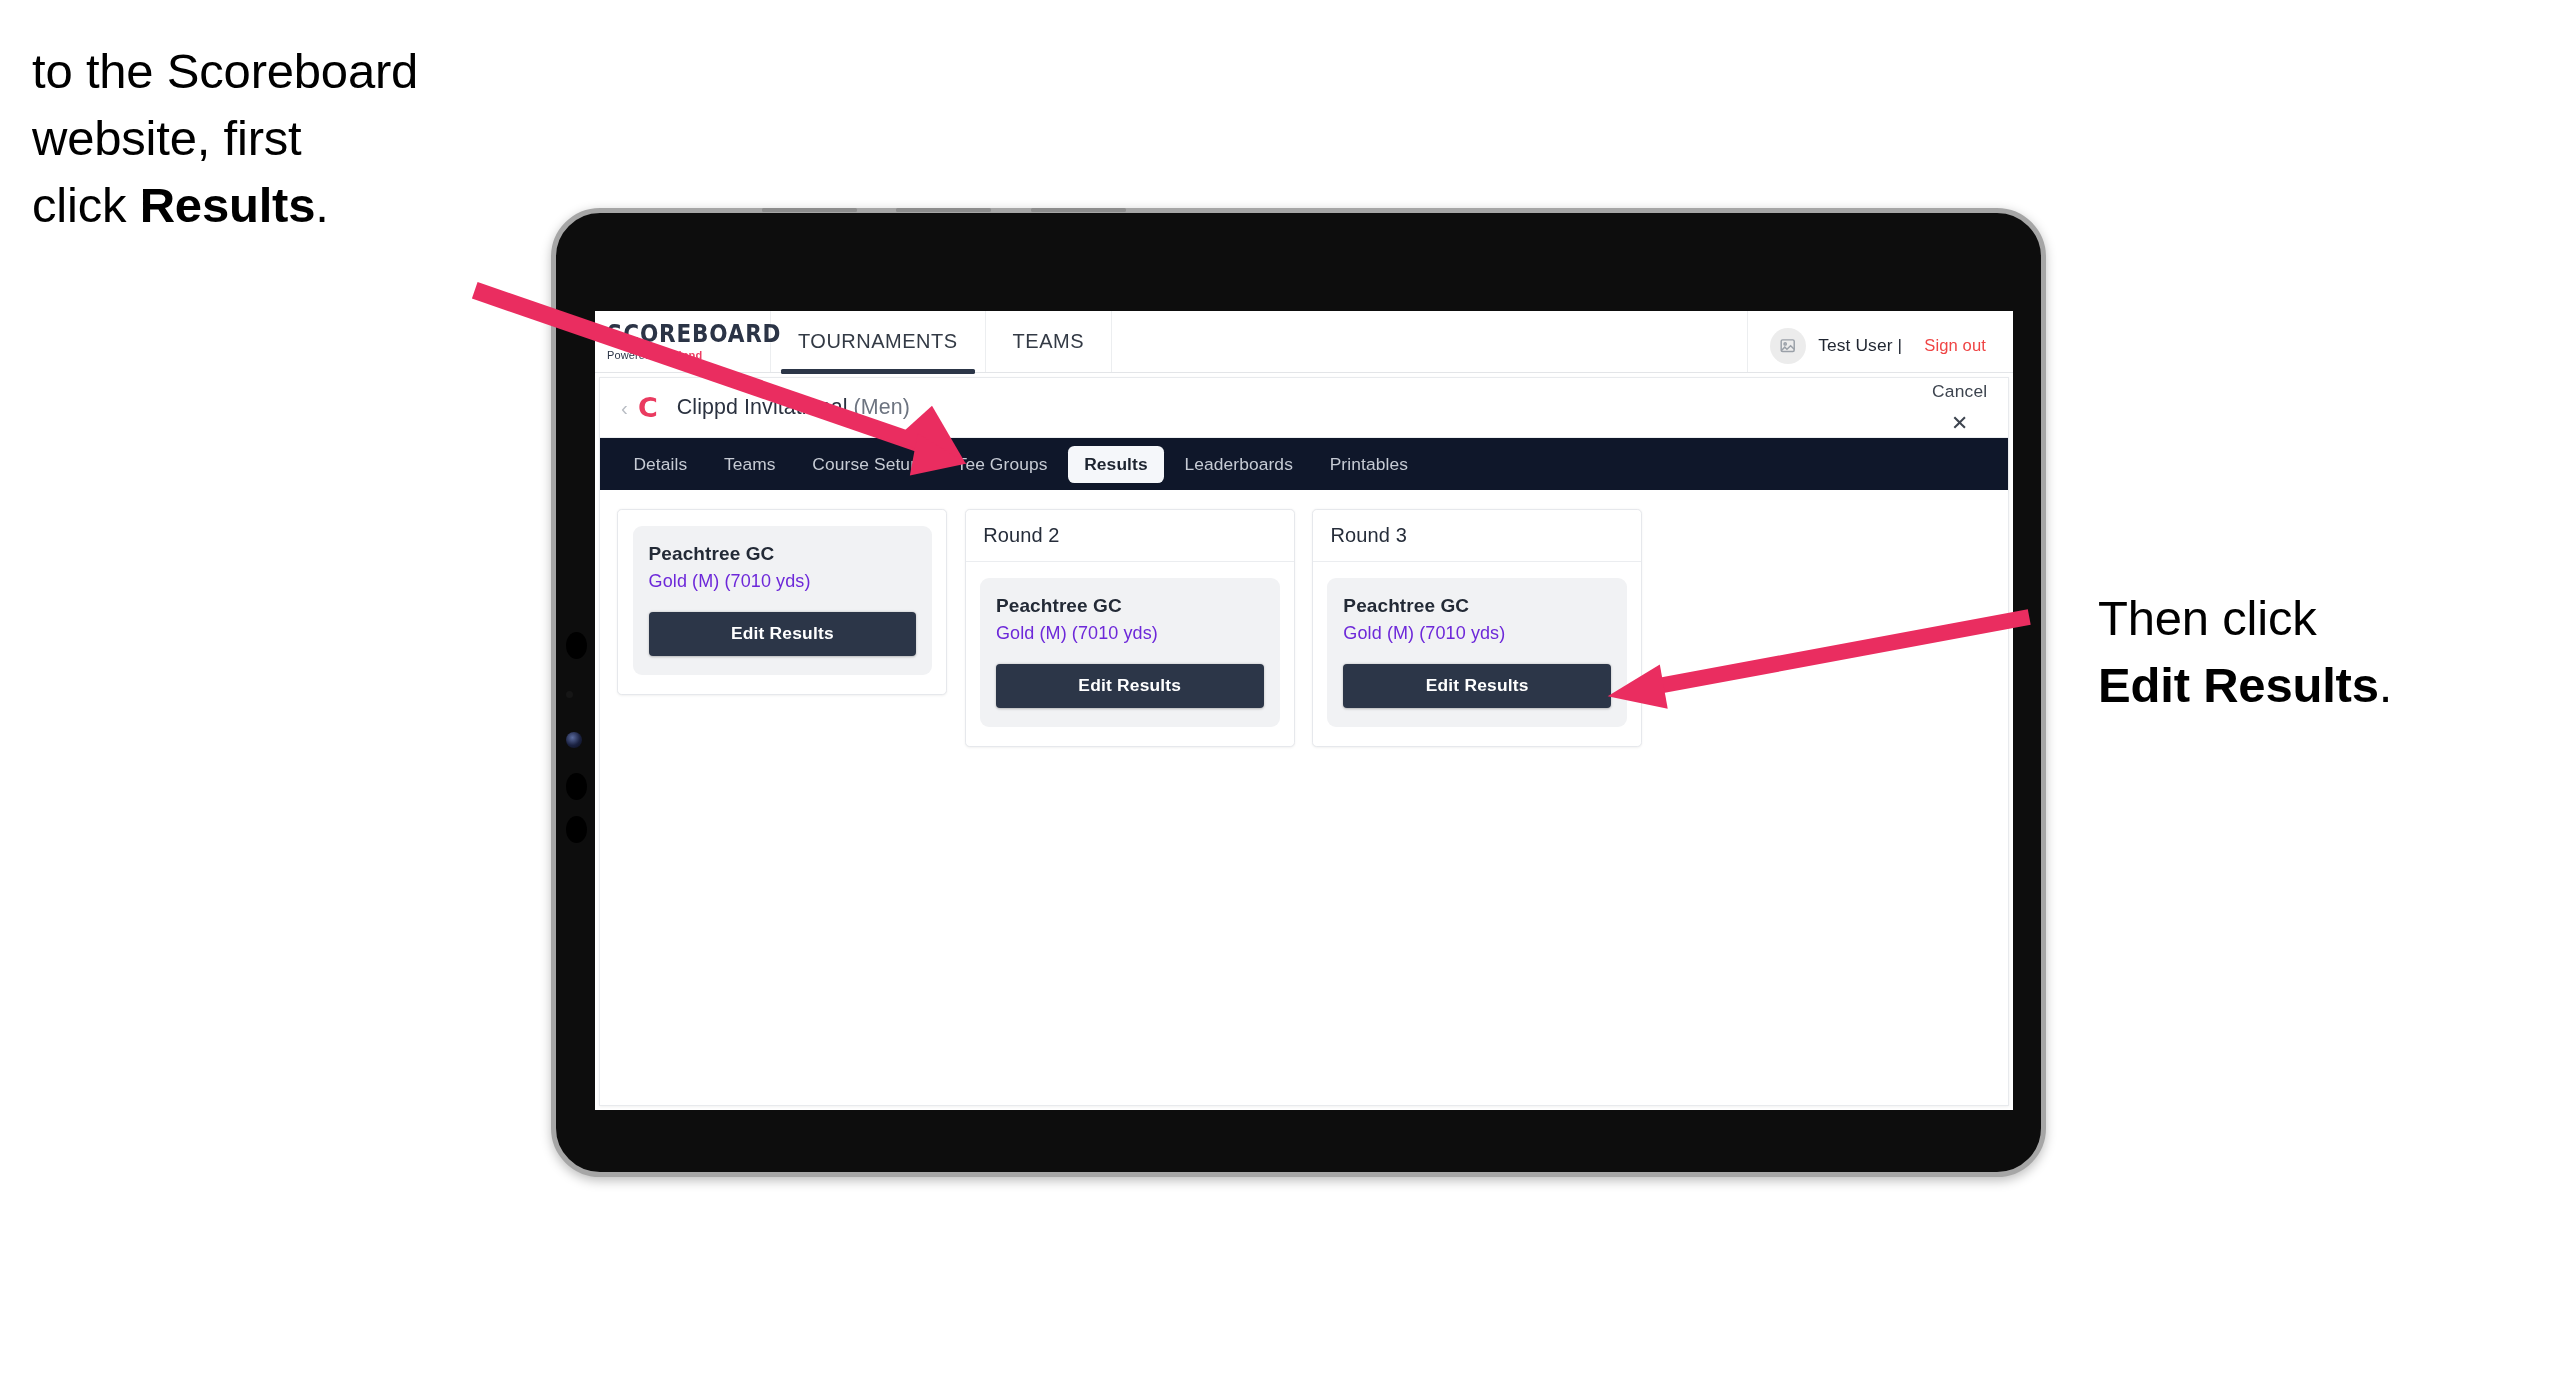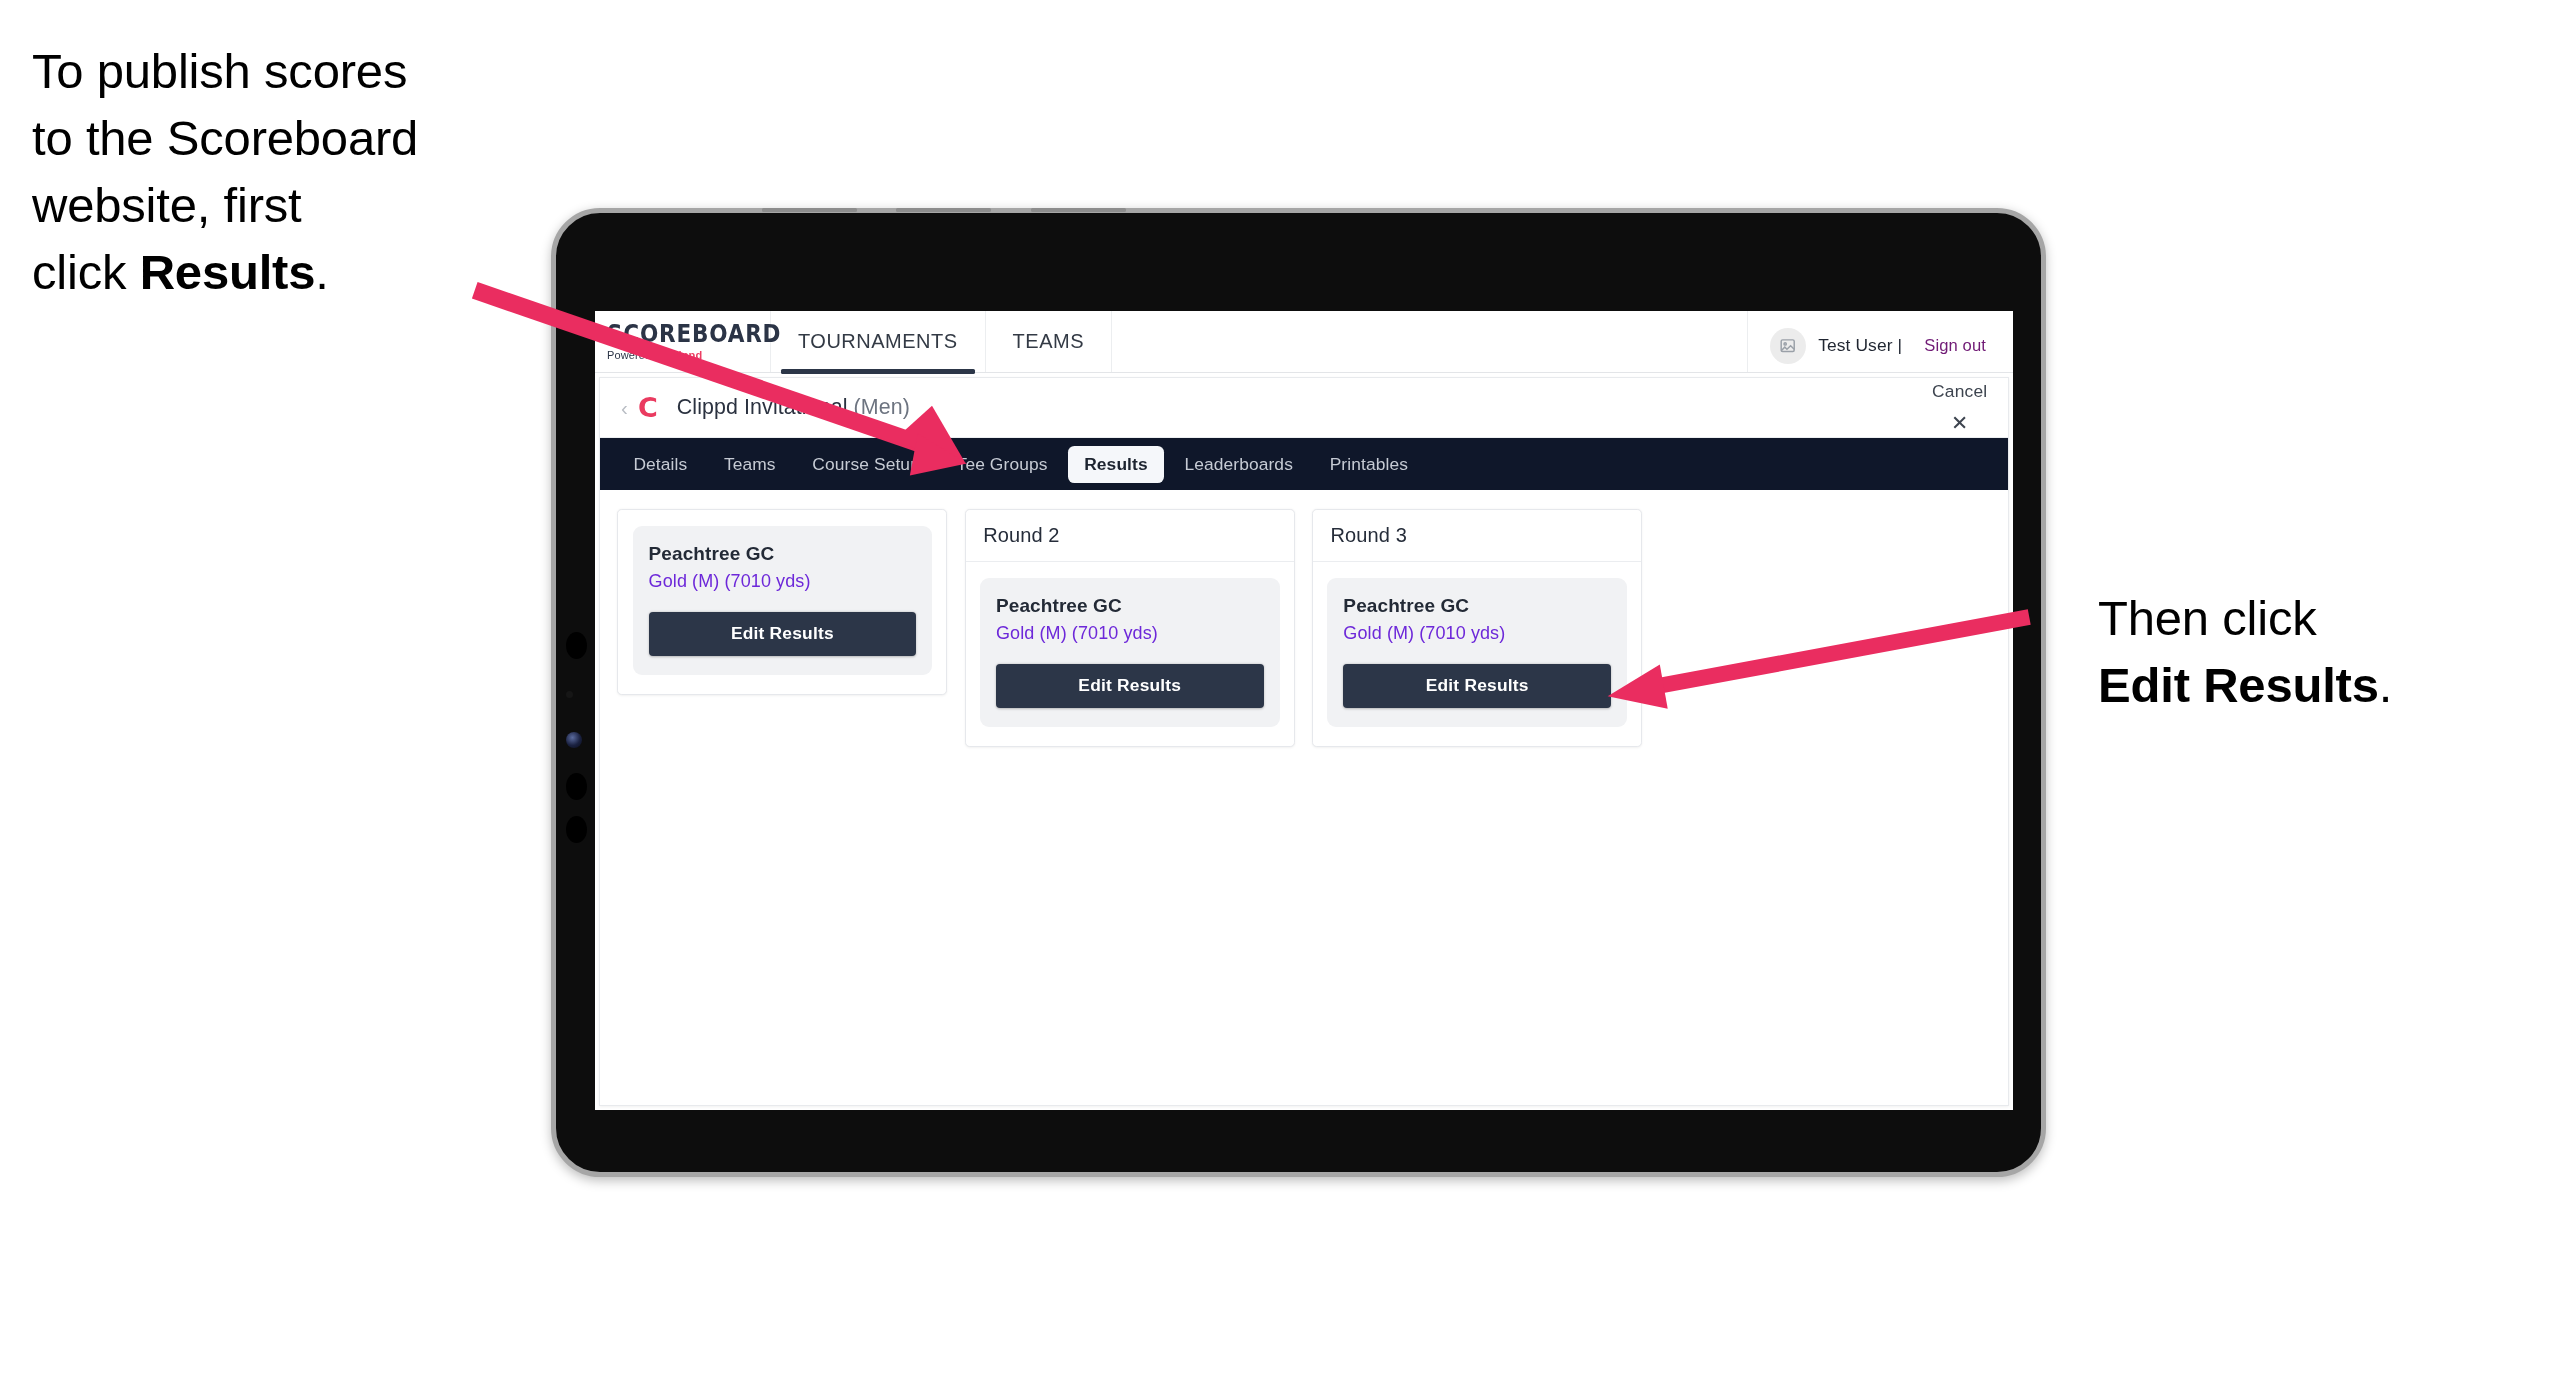--- a/index.html
+++ b/index.html
@@ -163,21 +163,21 @@
     align-items: center;
     justify-content: center;
   }
   #user-name {
     font-size: 17.4px;
     color: #1f2530;
     letter-spacing: 0.1px;
   }
   #sign-out {
     font-size: 16.6px;
-    color: #701a75;
+    color: #ef4444;
     letter-spacing: 0.1px;
     margin-left: 9.5px;
     cursor: pointer;
   }
 
   
   #content-panel {
     position: absolute;
     left: 4px;
     top: 66px;
@@ -320,21 +320,20 @@
     cursor: pointer;
     box-shadow: 0 0.8px 2.4px rgba(0,0,0,0.25);
   }
 </style>
 </head>
 <body>
 
 <div id="stage">
 
   <div class="annotation" id="annotation-left">
-    <div>To publish scores</div>
     <div>to the Scoreboard</div>
     <div>website, first</div>
     <div><span>click </span><b>Results</b><span>.</span></div>
   </div>
 
   <div class="annotation" id="annotation-right">
     <div>Then click</div>
     <div><b>Edit Results</b><span>.</span></div>
   </div>
 

